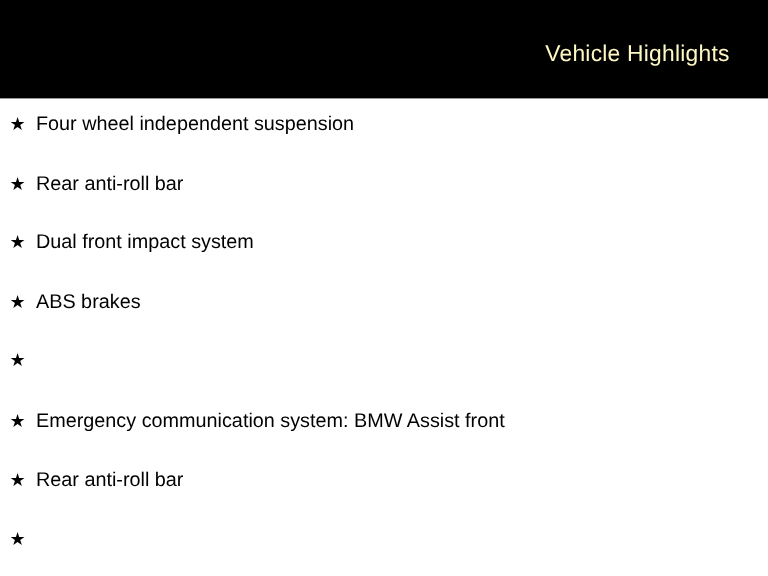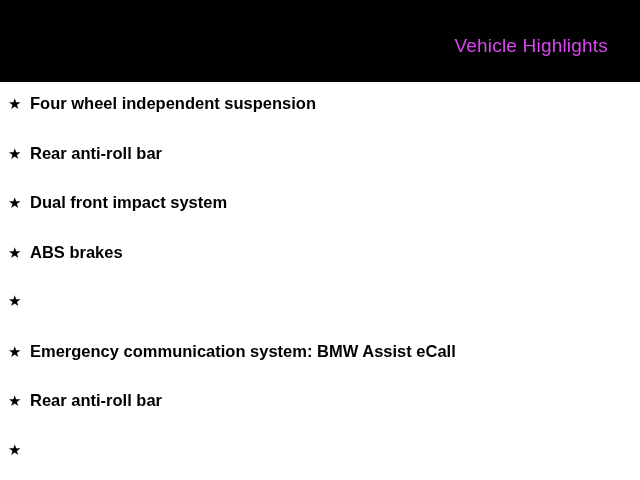--- a/index.html
+++ b/index.html
@@ -25,21 +25,21 @@
     width: 640px;
     height: 82px;
     background: #000000;
     display: flex;
     align-items: center;
     justify-content: flex-end;
     box-sizing: border-box;
     padding-right: 32px;
   }
   .header-title {
-    color: #d946ef;
+    color: #fef9c3;
     font-size: 19px;
     font-weight: normal;
     letter-spacing: 0.2px;
     line-height: 1;
     padding-top: 8px;
   }
   .highlights-list {
     list-style: none;
     margin: 0;
     padding: 0;
@@ -58,21 +58,20 @@
     color: #000000;
     font-size: 15px;
     line-height: 1;
     text-align: left;
   }
   .highlight-text {
     color: #000000;
     font-size: 16.5px;
     line-height: 1;
     white-space: nowrap;
-    font-weight: bold;
   }
 </style>
 </head>
 <body>
 
 <div class="page">
 
   <div class="header-bar">
     <div class="header-title">Vehicle Highlights</div>
   </div>
@@ -98,21 +97,21 @@
       <span class="bullet-star">★</span>
       <span class="highlight-text">ABS brakes</span>
     </li>
 
     <li class="highlight-item">
       <span class="bullet-star">★</span>
     </li>
 
     <li class="highlight-item">
       <span class="bullet-star">★</span>
-      <span class="highlight-text">Emergency communication system: BMW Assist eCall</span>
+      <span class="highlight-text">Emergency communication system: BMW Assist front</span>
     </li>
 
     <li class="highlight-item">
       <span class="bullet-star">★</span>
       <span class="highlight-text">Rear anti-roll bar</span>
     </li>
 
     <li class="highlight-item">
       <span class="bullet-star">★</span>
     </li>

